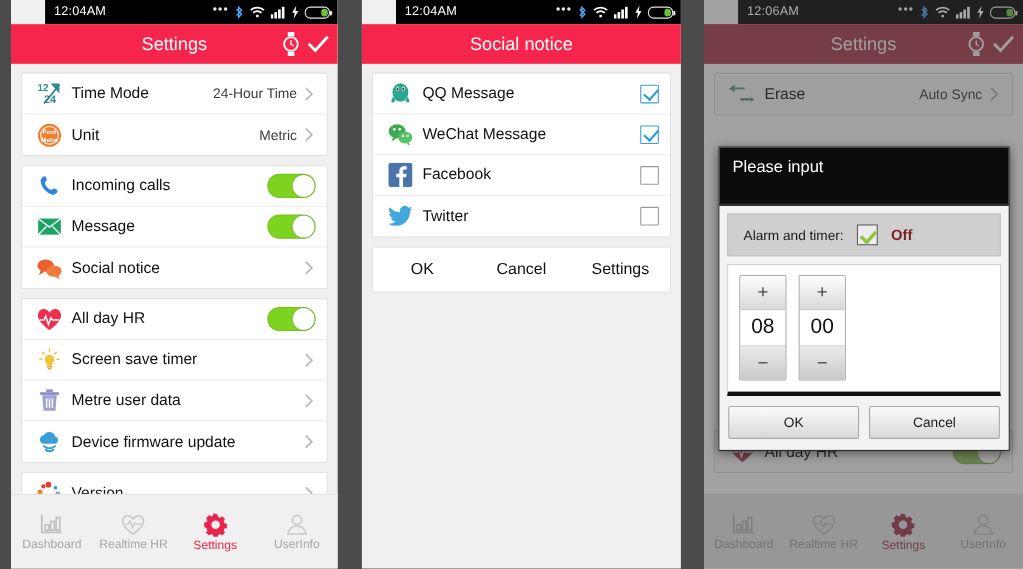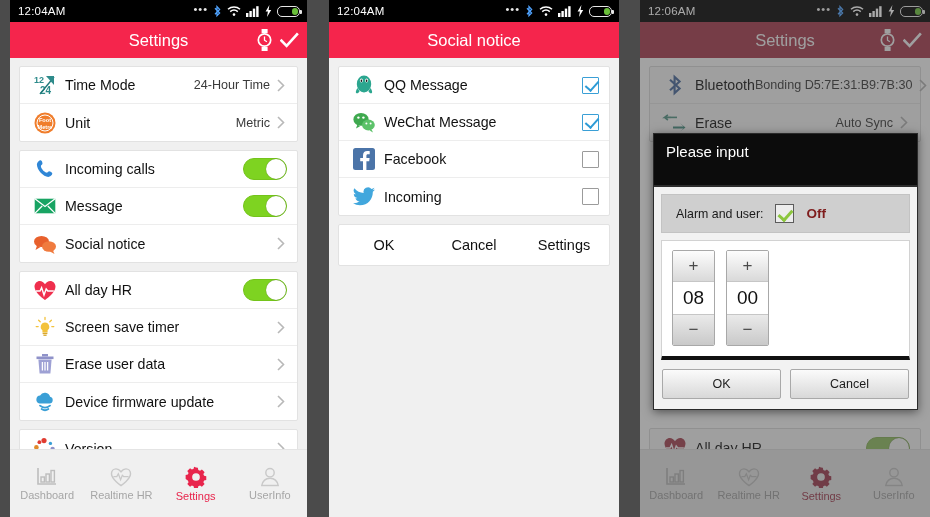--- a/index.html
+++ b/index.html
@@ -14,21 +14,21 @@
   
   .panel { position: relative; height: 517px; background: #f0f0f0; overflow: hidden; }
   #panel-left   { width: 297px; margin-left: 10px; }
   #panel-mid    { width: 290px; margin-left: 22px; }
   #panel-right  { width: 290px; margin-left: 21px; }
 
   
   .statusbar {
     height: 22px; background: #000; color: #fff;
     display: flex; align-items: center; justify-content: space-between;
-    padding: 0 7px 0 8px; font-size: 11.5px;
+    padding: 0 7px 0 8px; font-size: 11.5px; margin-left: 31px;
   }
   .sb-time { letter-spacing: .2px; font-size: 11.5px; }
   .sb-icons { display: flex; align-items: center; gap: 5px; }
   .sb-dots { letter-spacing: 1px; font-size: 11px; color: #e8e8e8; position: relative; top: -2px;}
   .sb-ic { display: block; }
   .batt {
     width: 23px; height: 11px; border: 1.4px solid #e6e6e6; border-radius: 5px;
     position: relative; display: flex; align-items: center; padding: 1px;
   }
   .batt::after {
@@ -305,21 +305,21 @@
           <span class="ico">
             <svg width="20" height="22" viewBox="0 0 20 22">
                 <rect x="1.5" y="3.5" width="17" height="2.6" fill="#8f92c9"></rect>
                 <rect x="7" y="1" width="6" height="2.4" fill="#8f92c9"></rect>
                 <path d="M3.4 6.4h13.2l-1.2 14H4.6z" fill="#9ea1d4"></path>
                 <g stroke="#fff" stroke-width="1.3">
                   <path d="M7.4 9v8.6M10 9v8.6M12.6 9v8.6"></path>
                 </g>
               </svg>
           </span>
-          <span class="lbl">Erase user data</span>
+          <span class="lbl">Metre user data</span>
           <span class="chev" style="margin-left:auto">
               <svg width="8" height="13" viewBox="0 0 8 13">
                 <path d="M1 1l5.5 5.5L1 12" stroke="#b8b8b8" stroke-width="1.6" fill="none"></path>
               </svg>
             </span>
         </div>
         <div class="row">
           <span class="ico">
             <svg width="24" height="22" viewBox="0 0 24 22">
                 <path d="M6.5 12.5a4 4 0 0 1 .6-7.9 5.4 5.4 0 0 1 10 1.2 3.4 3.4 0 0 1-.6 6.7z" fill="#3a9fd6"></path>
@@ -470,21 +470,21 @@
           </span>
           <span class="lbl">Facebook</span>
           <span class="cbx"></span>
         </div>
         <div class="row">
           <span class="ico">
             <svg width="24" height="20" viewBox="0 0 24 20">
                 <path d="M23 2.6a9 9 0 0 1-2.6.7 4.6 4.6 0 0 0 2-2.5 9.2 9.2 0 0 1-2.9 1.1A4.5 4.5 0 0 0 11.7 6a12.9 12.9 0 0 1-9.3-4.7 4.5 4.5 0 0 0 1.4 6 4.5 4.5 0 0 1-2-.6 4.5 4.5 0 0 0 3.6 4.4 4.6 4.6 0 0 1-2 .1 4.5 4.5 0 0 0 4.2 3.1A9 9 0 0 1 1 16.3a12.8 12.8 0 0 0 6.9 2c8.3 0 12.9-6.9 12.9-12.9v-.6A9 9 0 0 0 23 2.6z" fill="#41a7dd"></path>
               </svg>
           </span>
-          <span class="lbl">Incoming</span>
+          <span class="lbl">Twitter</span>
           <span class="cbx"></span>
         </div>
       </div>
 
       <div class="card">
         <div class="btnrow">
           <div>OK</div>
           <div>Cancel</div>
           <div>Settings</div>
         </div>
@@ -534,34 +534,20 @@
           <svg width="19" height="17" viewBox="0 0 19 17">
               <path d="M1.5 8.6 6.6 13.8 17 2.4" stroke="#fff" stroke-width="2.6" fill="none" stroke-linecap="square"></path>
             </svg>
         </span>
       </div>
 
       <div class="scroll">
         <div class="card">
           <div class="row">
             <span class="ico">
-              <svg width="16" height="24" viewBox="0 0 16 24">
-                  <path d="M3 6.8 12.6 15.4 7.6 20V4l5 4.6L3 17.2" fill="none" stroke="#2f6fd0" stroke-width="2.1"></path>
-                </svg>
-            </span>
-            <span class="lbl">Bluetooth</span>
-            <span class="val">Bonding D5:7E:31:B9:7B:30</span>
-            <span class="chev">
-                <svg width="8" height="13" viewBox="0 0 8 13">
-                  <path d="M1 1l5.5 5.5L1 12" stroke="#b8b8b8" stroke-width="1.6" fill="none"></path>
-                </svg>
-              </span>
-          </div>
-          <div class="row">
-            <span class="ico">
               <svg width="26" height="18" viewBox="0 0 26 18">
                   <path d="M9 3.4H2.5l3.4-2.6M2.5 3.4l3.4 2.6" fill="none" stroke="#2aa58a" stroke-width="1.6"></path>
                   <path d="M9 3.4h6" stroke="#2aa58a" stroke-width="1.6"></path>
                   <path d="M11 12.4h10.5l-3.4-3.2 5.4 4.2-5.4 4.2 3.4-3.2H11z" fill="#16a085"></path>
                 </svg>
             </span>
             <span class="lbl">Erase</span>
             <span class="val">Auto Sync</span>
             <span class="chev">
                 <svg width="8" height="13" viewBox="0 0 8 13">
@@ -618,21 +604,21 @@
         </div>
       </div>
     </div>
 
     <div class="dim"></div>
 
     <div class="dialog">
       <div class="dlg-title">Please input</div>
       <div class="dlg-body">
         <div class="alarm-bar">
-          <span class="alarm-lbl">Alarm and user:</span>
+          <span class="alarm-lbl">Alarm and timer:</span>
           <span class="dlg-cbx"></span>
           <span class="alarm-state">Off</span>
         </div>
         <div class="picker-wrap">
           <div class="spin">
             <div class="pm">+</div>
             <div class="num">08</div>
             <div class="pm minus">−</div>
           </div>
           <div class="spin">

